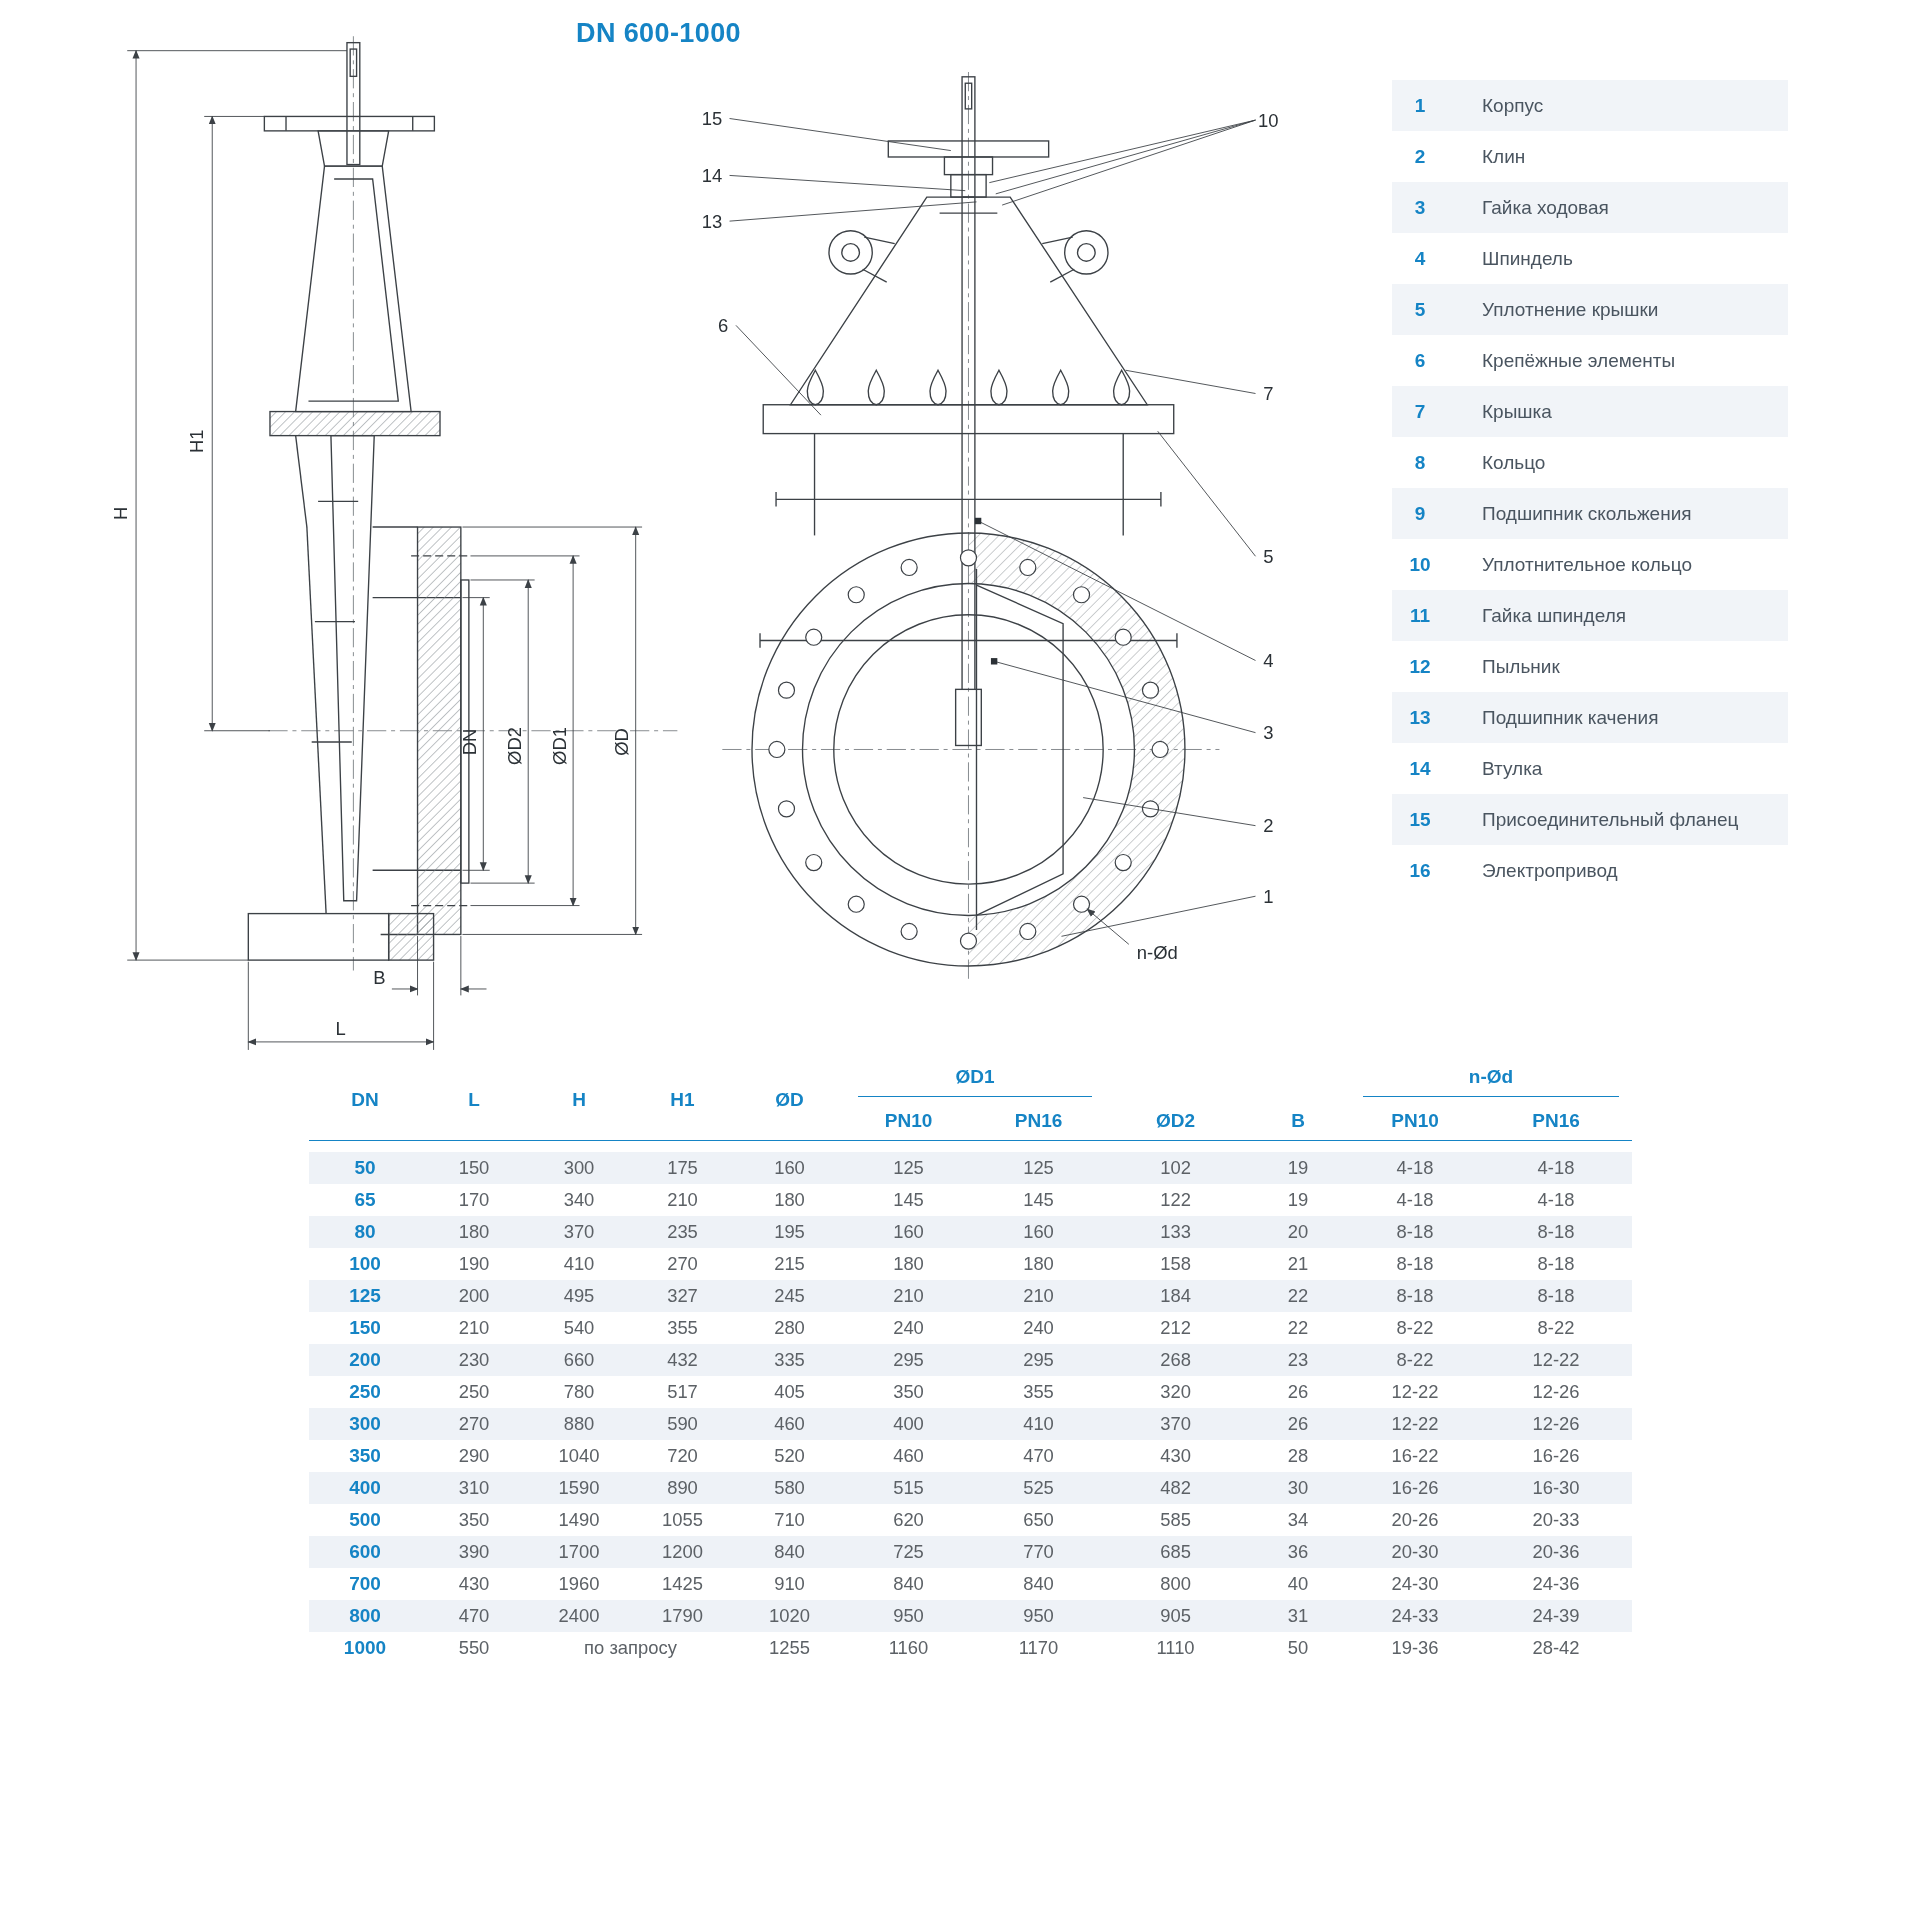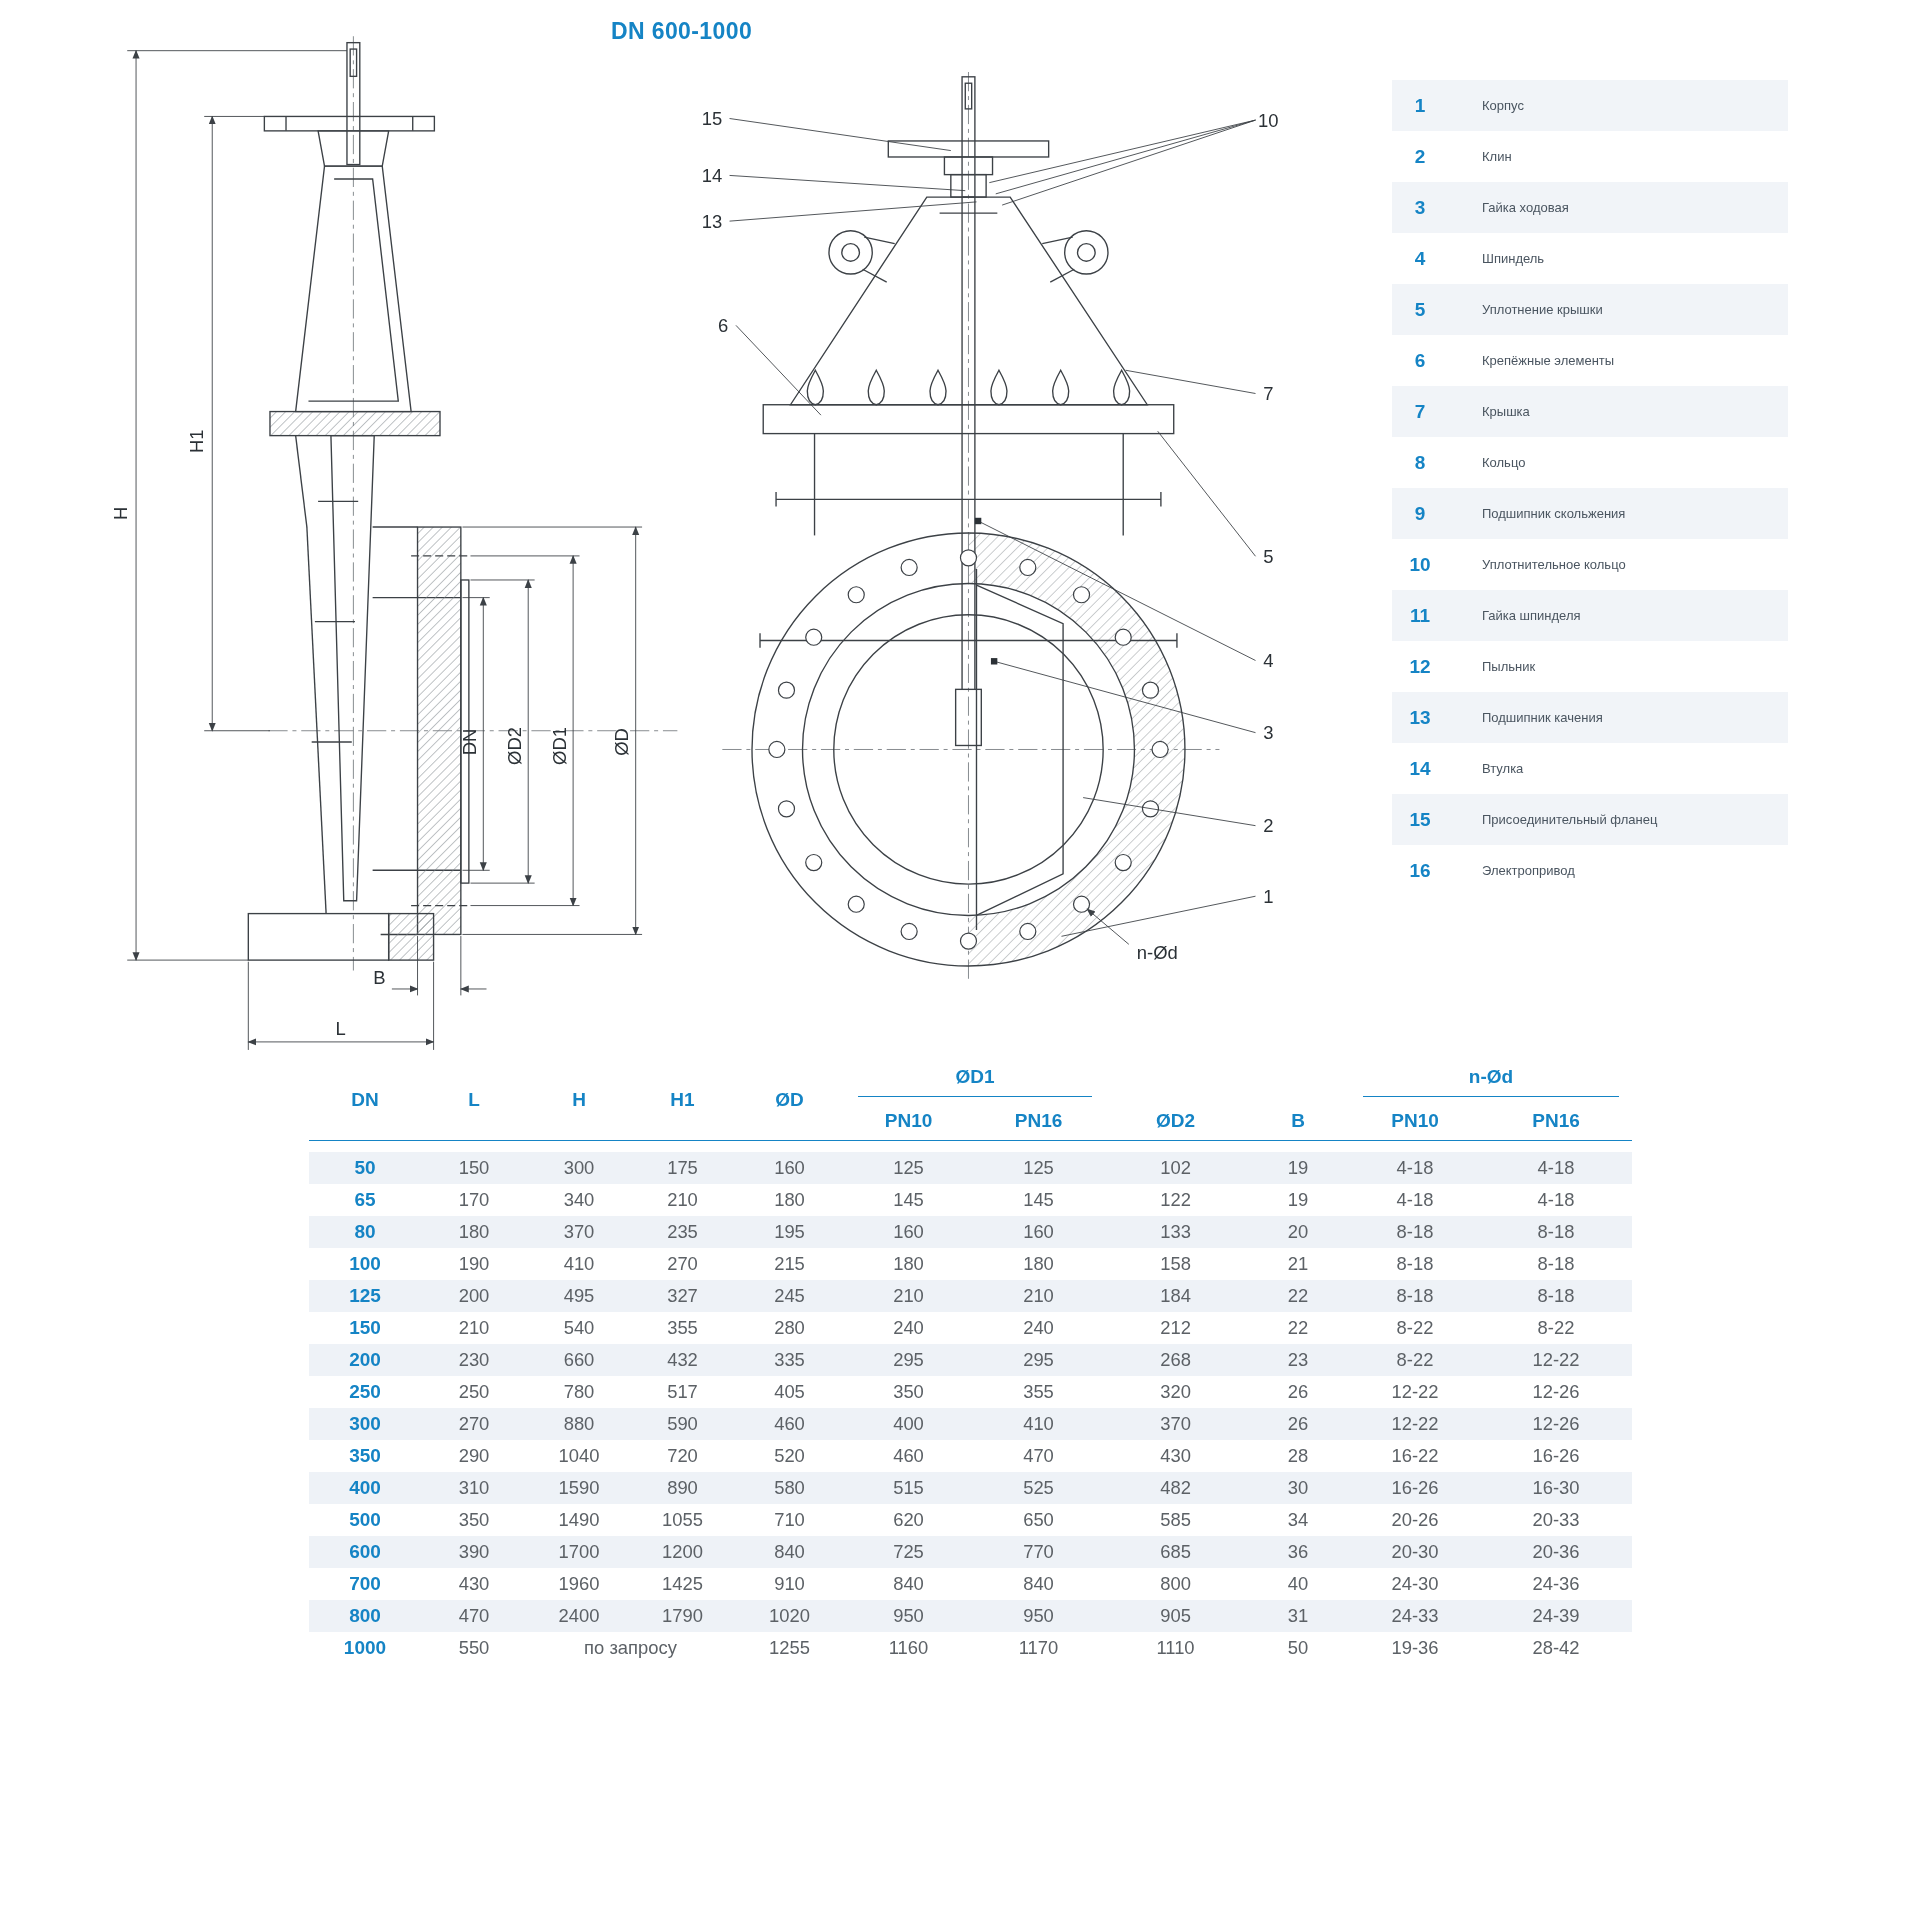--- a/index.html
+++ b/index.html
@@ -1,33 +1,33 @@
 <!DOCTYPE html>
 <html style="font-size:13px"><head>
 <meta charset="utf-8">
 <style>
   html,body{margin:0;padding:0;background:#ffffff;}
   body{width:1925px;height:1925px;position:relative;font-family:"Liberation Sans",sans-serif;-webkit-font-smoothing:antialiased;}
   .page{position:absolute;inset:0;background:#fff;}
 
-  .title{position:absolute;left:553px;top:17.6px;width:257px;text-align:center;
-         font-size:23px;font-weight:bold;color:#1584c5;letter-spacing:0.4px;}
+  .title{position:absolute;left:530px;top:17.6px;width:257px;text-align:center;
+         font-size:27px;font-weight:bold;color:#1584c5;letter-spacing:0.4px;}
 
   svg.drawing{position:absolute;overflow:visible;}
   svg.left-drawing{left:116px;top:36px;width:571px;height:1027px;}
   svg.right-drawing{left:686px;top:72px;width:678px;height:910px;}
   svg text{font-family:"Liberation Sans",sans-serif;fill:#2b3136;font-size:23px;}
   svg text.dim{font-size:23px;}
 
   
   .legend{position:absolute;left:1392px;top:80px;width:396px;}
   .legend-row{display:flex;align-items:center;height:51px;background:#fff;}
   .legend-row.shade{background:#f1f4f8;}
   .lnum{width:56px;text-align:center;font-size:19px;font-weight:bold;color:#1584c5;flex:none;}
-  .llabel{margin-left:34px;font-size:13px;color:#4a5560;}
+  .llabel{margin-left:34px;font-size:19px;color:#4a5560;}
 
   
   table.dims{position:absolute;left:309px;top:1060px;width:1323px;border-collapse:collapse;table-layout:fixed;}
   table.dims th,table.dims td{text-align:center;vertical-align:middle;padding:0;}
   table.dims thead th{font-size:19px;font-weight:bold;color:#1584c5;}
   table.dims thead tr.h1 th{height:42px;}
   table.dims thead tr.h2 th{height:38px;}
   table.dims thead th[rowspan]{border-bottom:1.6px solid #1584c5;}
   table.dims thead tr.h2 th{border-bottom:1.6px solid #1584c5;text-align:center;}
   table.dims thead th.group span{display:block;padding-bottom:8px;margin:0 13px;border-bottom:1.6px solid #1584c5;}

